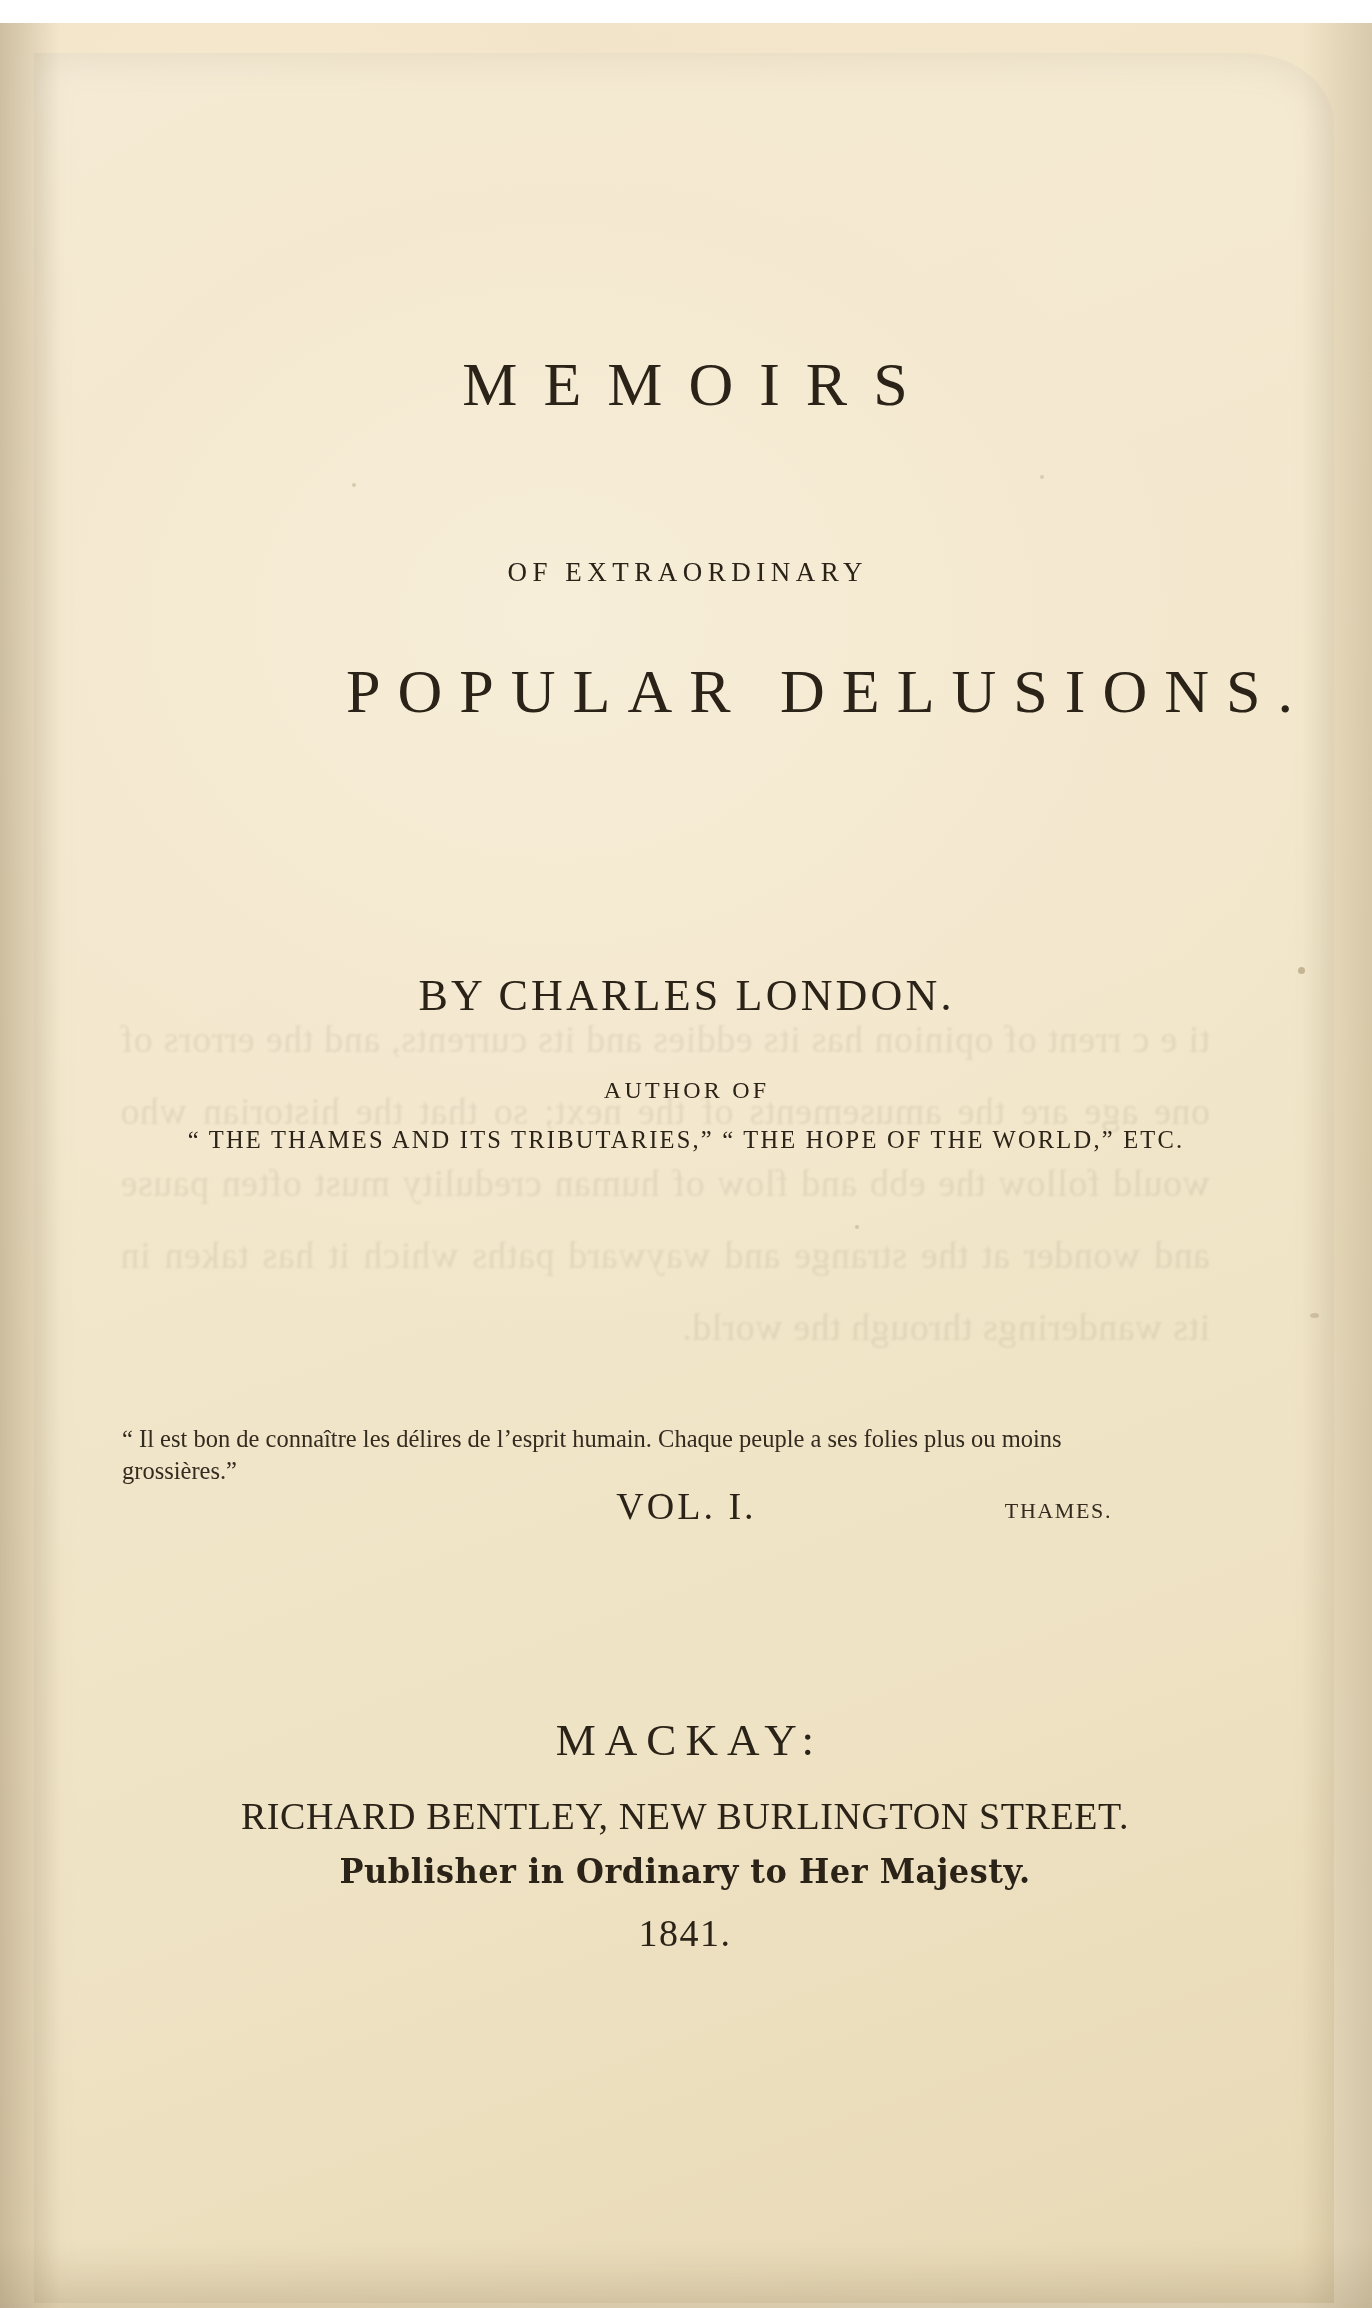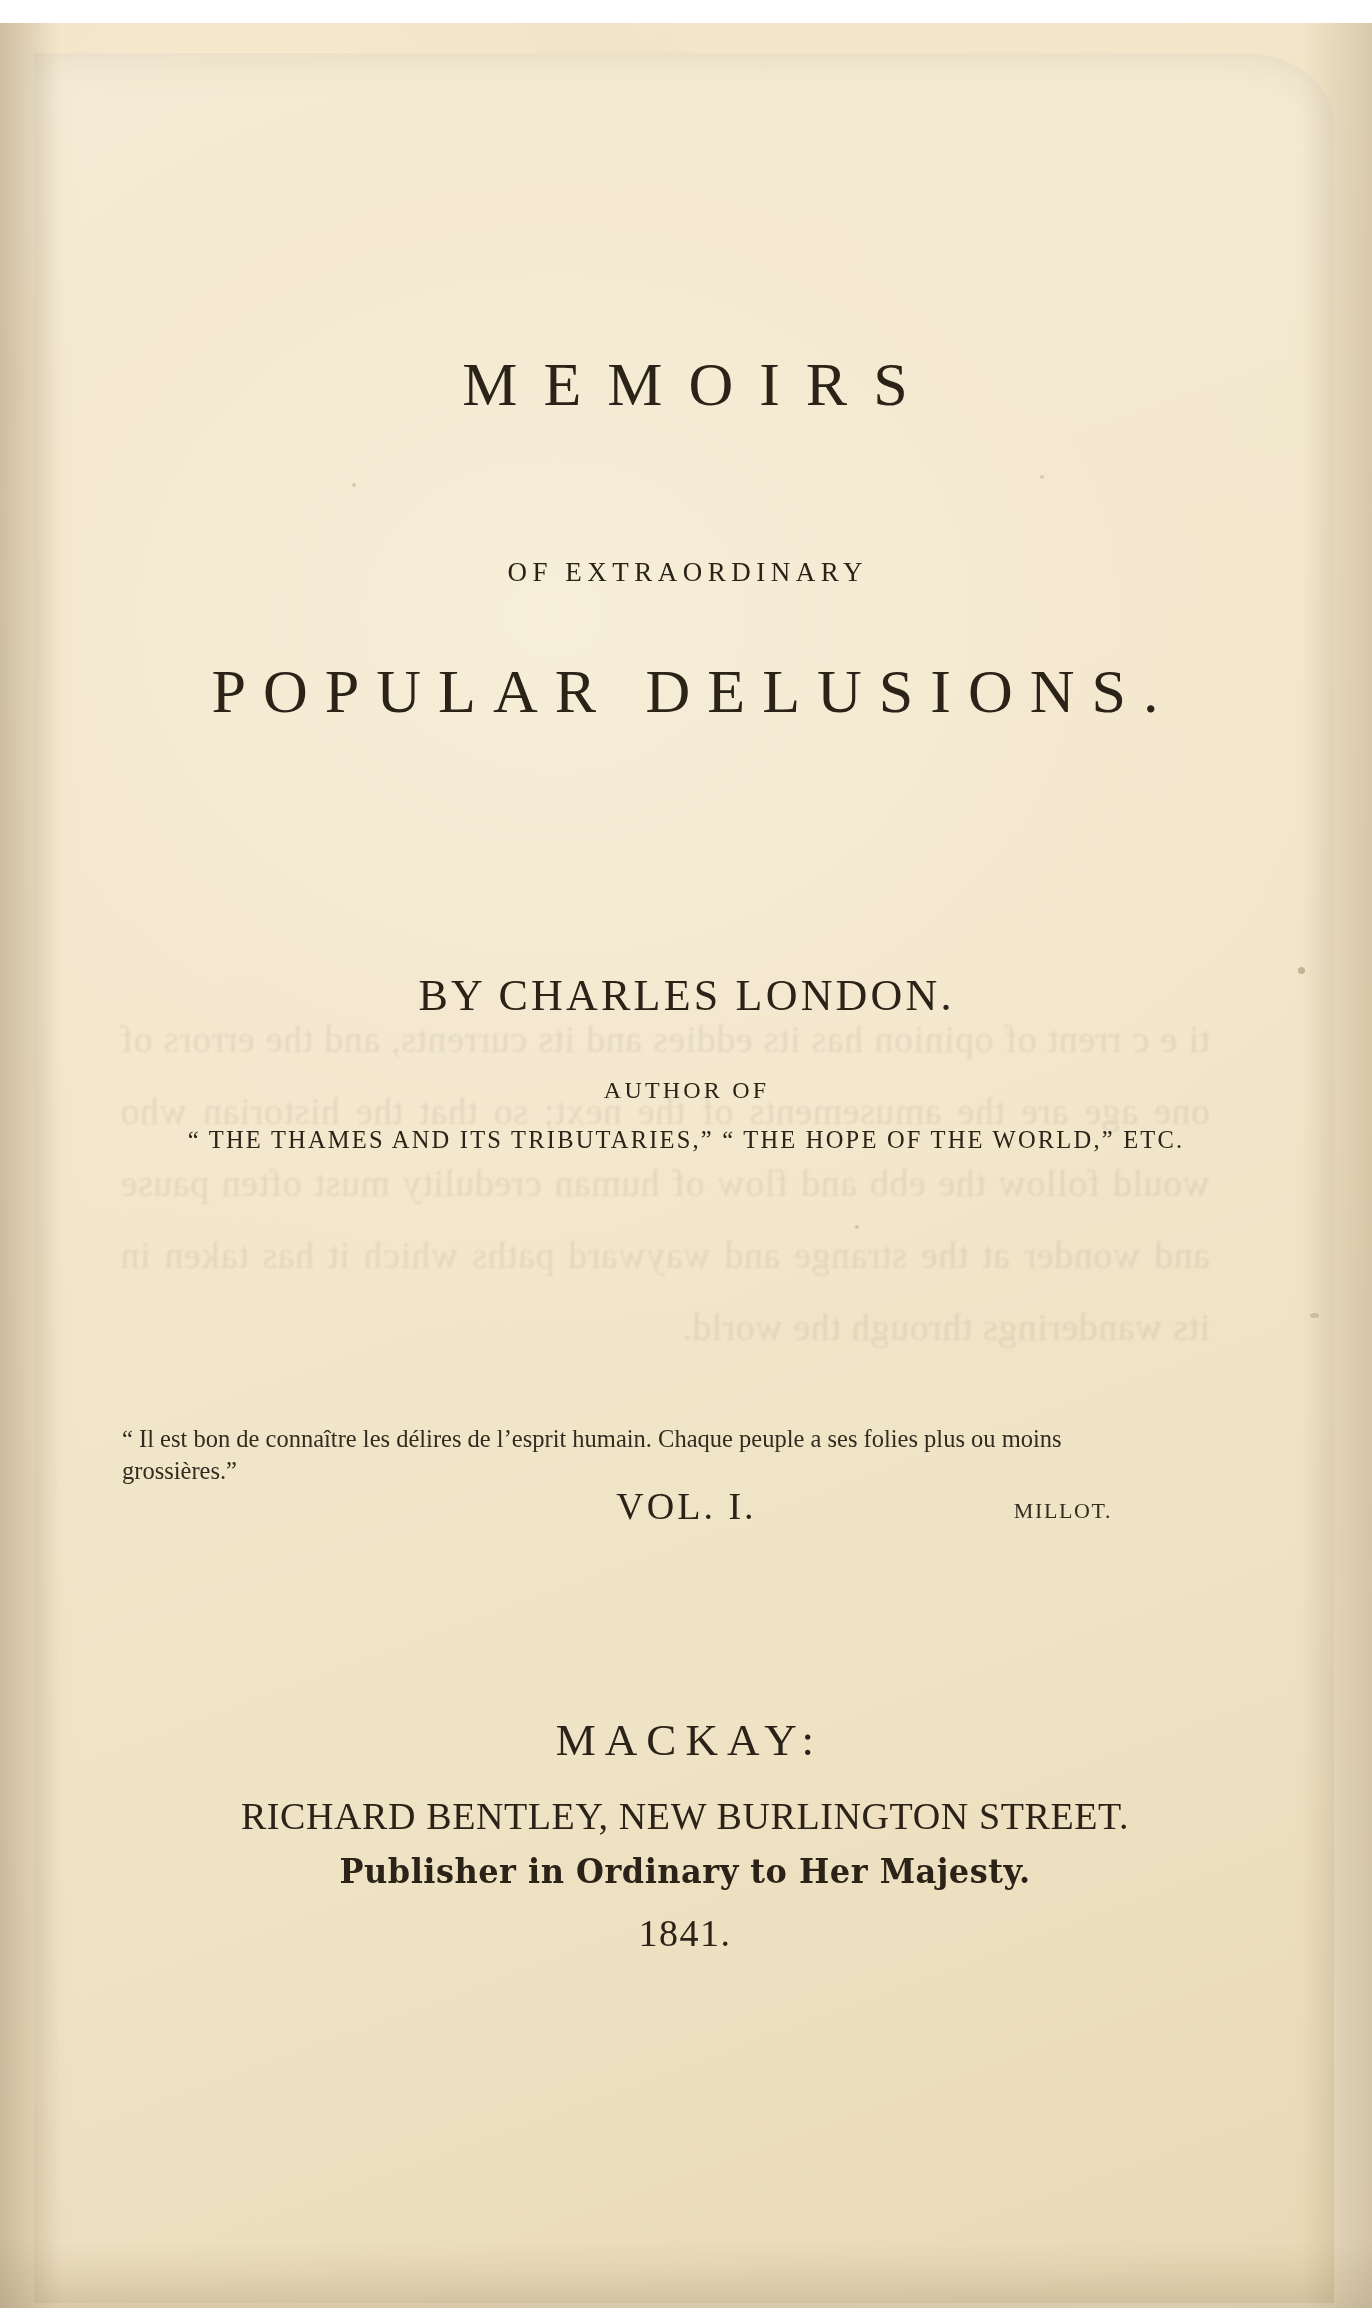--- a/index.html
+++ b/index.html
@@ -103,20 +103,21 @@
     font-size: 27px;
     letter-spacing: 5.5px;
     text-indent: 5.5px;
   }
   .title-main2 {
     margin-top: 72px;
     font-size: 62px;
     letter-spacing: 17px;
     text-indent: 17px;
     line-height: 1;
+    text-align: right;
   }
   .byline {
     margin-top: 248px;
     font-size: 44px;
     letter-spacing: 3.2px;
     text-indent: 3.2px;
   }
   .author-of {
     margin-top: 56px;
     font-size: 24px;
@@ -216,19 +217,19 @@
     <div class="volume" style="margin-top:330px;">VOL. I.</div>
 
     <div class="imprint-city">MACKAY:</div>
     <div class="imprint-pub">RICHARD BENTLEY, NEW BURLINGTON STREET.</div>
     <div class="imprint-ordinary">Publisher in Ordinary to Her Majesty.</div>
     <div class="imprint-year">1841.</div>
   </div>
 
   <div class="epigraph">
     <span>“ Il est bon de connaître les délires de l’esprit humain.   Chaque peuple a ses folies plus ou moins grossières.”</span>
-    <span class="attrib">MILLOT.</span>
+    <span class="attrib">THAMES.</span>
   </div>
 
   <div class="edge-shadow-left"></div>
   <div class="edge-shadow-right"></div>
   <div class="edge-shadow-bottom"></div>
 </div>
 
 </body></html>

